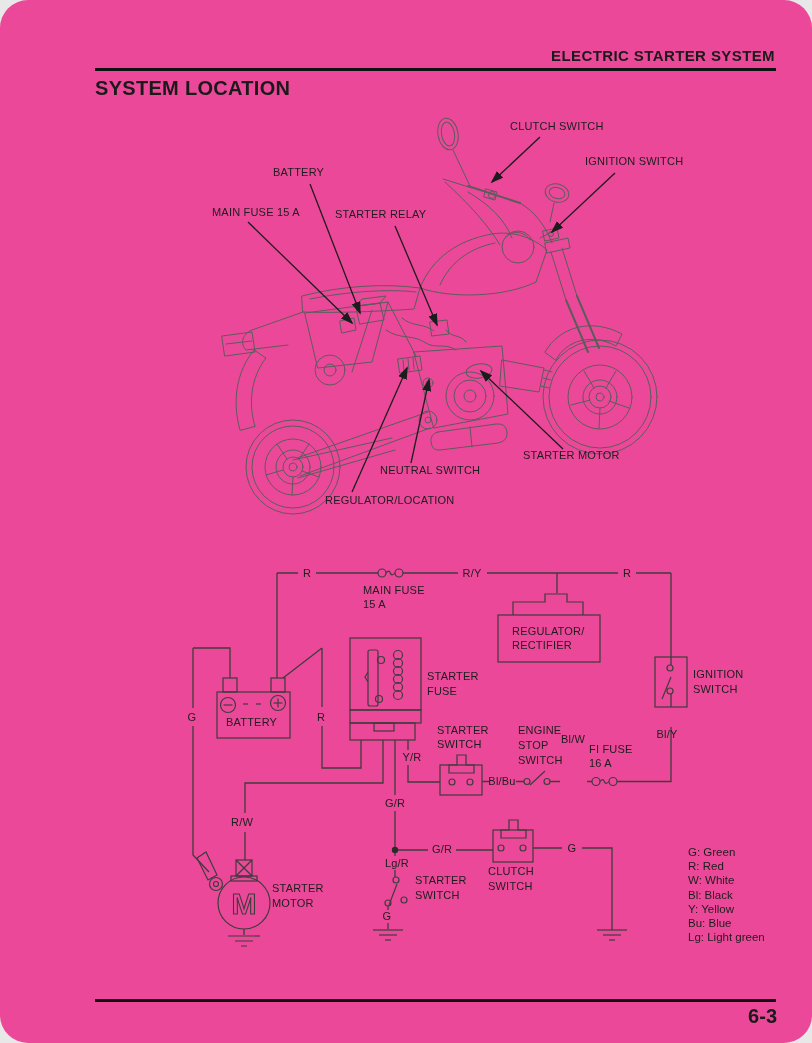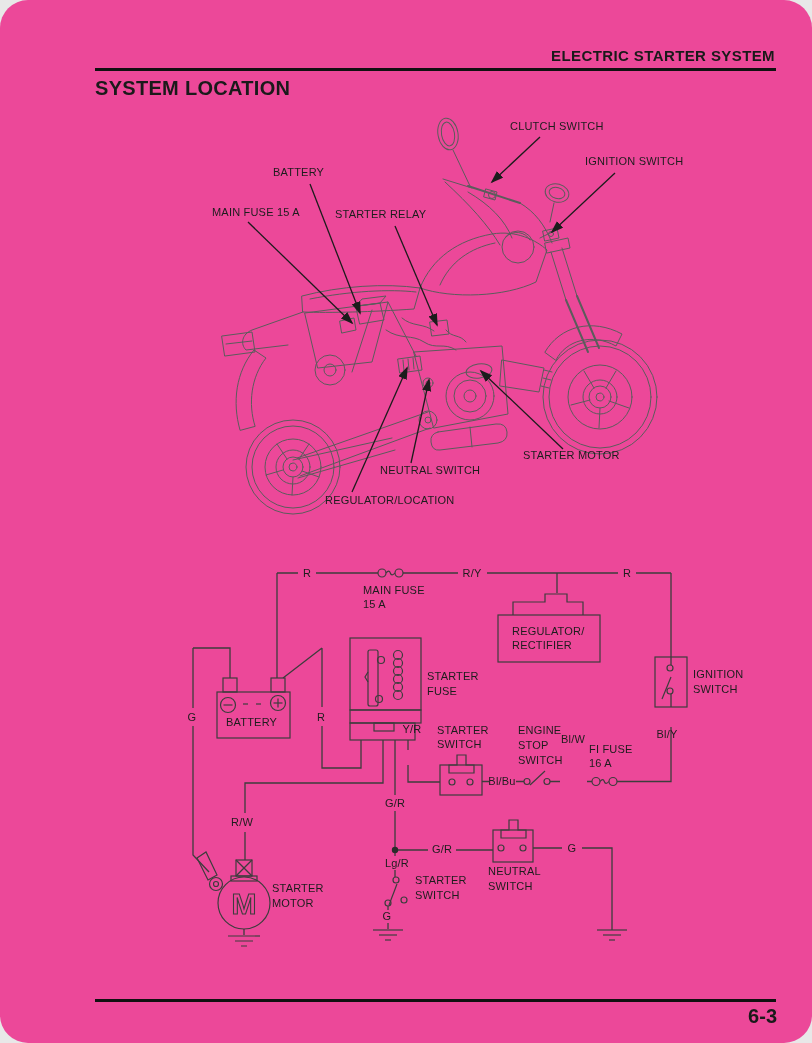--- a/index.html
+++ b/index.html
@@ -327,34 +327,43 @@
   </div>
   <div class="stack" style="left:272px;top:881px">
     <div>STARTER</div>
     <div>MOTOR</div>
   </div>
   <div class="stack" style="left:415px;top:873px">
     <div>STARTER</div>
     <div>SWITCH</div>
   </div>
   <div class="stack" style="left:488px;top:864px">
-    <div>NEUTRAL</div>
+    <div>CLUTCH</div>
     <div>SWITCH</div>
   </div>
 
   <div class="lbl c" style="left:307px;top:573px">R</div>
   <div class="lbl c" style="left:472px;top:573px">R/Y</div>
   <div class="lbl c" style="left:627px;top:573px">R</div>
   <div class="lbl c" style="left:192px;top:717px">G</div>
   <div class="lbl c" style="left:321px;top:717px">R</div>
-  <div class="lbl c" style="left:412px;top:729px">Y/R</div>
+  <div class="lbl c" style="left:412px;top:757px">Y/R</div>
   <div class="lbl c" style="left:395px;top:803px">G/R</div>
   <div class="lbl c" style="left:442px;top:849px">G/R</div>
   <div class="lbl c" style="left:397px;top:863px">Lg/R</div>
   <div class="lbl c" style="left:387px;top:916px">G</div>
   <div class="lbl c" style="left:572px;top:848px">G</div>
   <div class="lbl c" style="left:502px;top:781px">Bl/Bu</div>
   <div class="lbl c" style="left:573px;top:739px">Bl/W</div>
   <div class="lbl c" style="left:667px;top:734px">Bl/Y</div>
   <div class="lbl c" style="left:242px;top:822px">R/W</div>
 
+  <div class="legend">
+    <div>G: Green</div>
+    <div>R: Red</div>
+    <div>W: White</div>
+    <div>Bl: Black</div>
+    <div>Y: Yellow</div>
+    <div>Bu: Blue</div>
+    <div>Lg: Light green</div>
+  </div>
 
 </div>
 
 </body></html>

